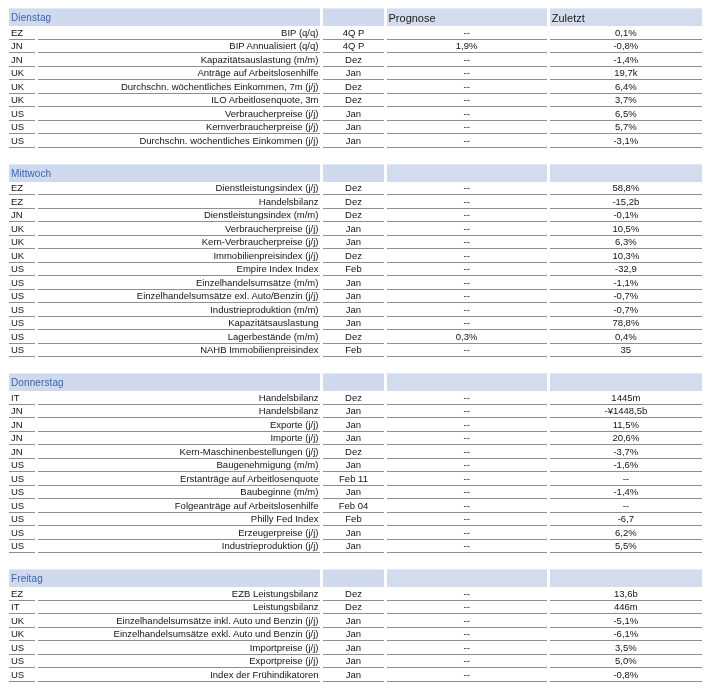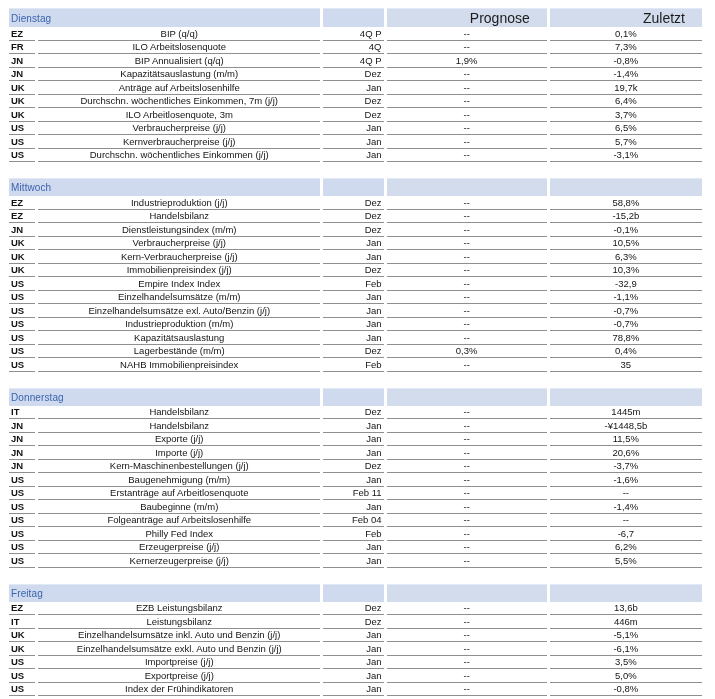--- a/index.html
+++ b/index.html
@@ -26,46 +26,46 @@
   }
   col.c-country{width:26px;}
   col.c-indicator{width:282px;}
   col.c-period{width:60px;}
   col.c-prognose{width:160px;}
   col.c-zuletzt{width:152px;}
 
   tr.day-header td{
     background:var(--header-bg);
     height:15px;
-    padding:1px 17px 1px 2px;
+    padding:1px 7px 1px 2px;
     border-top:1px solid #e2e9f6;
     vertical-align:middle;
   }
   tr.day-header td.day-name{
     color:var(--day-text);
     font-size:10px;
     letter-spacing:0.1px;
   }
   tr.day-header td.stat-header{
     background:var(--header-bg-right);
-    text-align:right;
+    text-align:left;
     color:#1c1c1c;
-    font-size:14px;
+    font-size:11px;
   }
   tbody tr.data-row td{
     border-bottom:1px solid var(--row-line);
     height:12.5px;
     padding:0 2px;
     vertical-align:middle;
     white-space:nowrap;
     overflow:hidden;
   }
-  td.country{font-weight:bold;margin-left:8px;}
-  td.indicator{text-align:center;}
-  td.period{text-align:right;}
+  td.country{font-weight:normal;margin-left:8px;}
+  td.indicator{text-align:right;}
+  td.period{text-align:center;}
   td.prognose,td.zuletzt{text-align:center;}
 </style>
 </head>
 <body>
 
 <div class="page">
   <div id="sections">
   <table class="section">
     <colgroup>
       <col class="c-country">
@@ -84,27 +84,20 @@
     </thead>
     <tbody>
   <tr class="data-row">
     <td class="country">EZ</td>
     <td class="indicator">BIP (q/q)</td>
     <td class="period">4Q P</td>
     <td class="prognose">--</td>
     <td class="zuletzt">0,1%</td>
   </tr>
 
-  <tr class="data-row">
-    <td class="country">FR</td>
-    <td class="indicator">ILO Arbeitslosenquote</td>
-    <td class="period">4Q</td>
-    <td class="prognose">--</td>
-    <td class="zuletzt">7,3%</td>
-  </tr>
 
   <tr class="data-row">
     <td class="country">JN</td>
     <td class="indicator">BIP Annualisiert (q/q)</td>
     <td class="period">4Q P</td>
     <td class="prognose">1,9%</td>
     <td class="zuletzt">-0,8%</td>
   </tr>
 
   <tr class="data-row">
@@ -177,21 +170,21 @@
       <tr class="day-header">
         <td class="day-name" colspan="2">Mittwoch</td>
         <td></td>
         <td class="stat-header"></td>
         <td class="stat-header"></td>
       </tr>
     </thead>
     <tbody>
   <tr class="data-row">
     <td class="country">EZ</td>
-    <td class="indicator">Industrieproduktion (j/j)</td>
+    <td class="indicator">Dienstleistungsindex (j/j)</td>
     <td class="period">Dez</td>
     <td class="prognose">--</td>
     <td class="zuletzt">58,8%</td>
   </tr>
 
   <tr class="data-row">
     <td class="country">EZ</td>
     <td class="indicator">Handelsbilanz</td>
     <td class="period">Dez</td>
     <td class="prognose">--</td>
@@ -388,21 +381,21 @@
   <tr class="data-row">
     <td class="country">US</td>
     <td class="indicator">Erzeugerpreise (j/j)</td>
     <td class="period">Jan</td>
     <td class="prognose">--</td>
     <td class="zuletzt">6,2%</td>
   </tr>
 
   <tr class="data-row">
     <td class="country">US</td>
-    <td class="indicator">Kernerzeugerpreise (j/j)</td>
+    <td class="indicator">Industrieproduktion (j/j)</td>
     <td class="period">Jan</td>
     <td class="prognose">--</td>
     <td class="zuletzt">5,5%</td>
   </tr>
 </tbody>
   </table>
 
   <table class="section">
     <colgroup>
       <col class="c-country">

